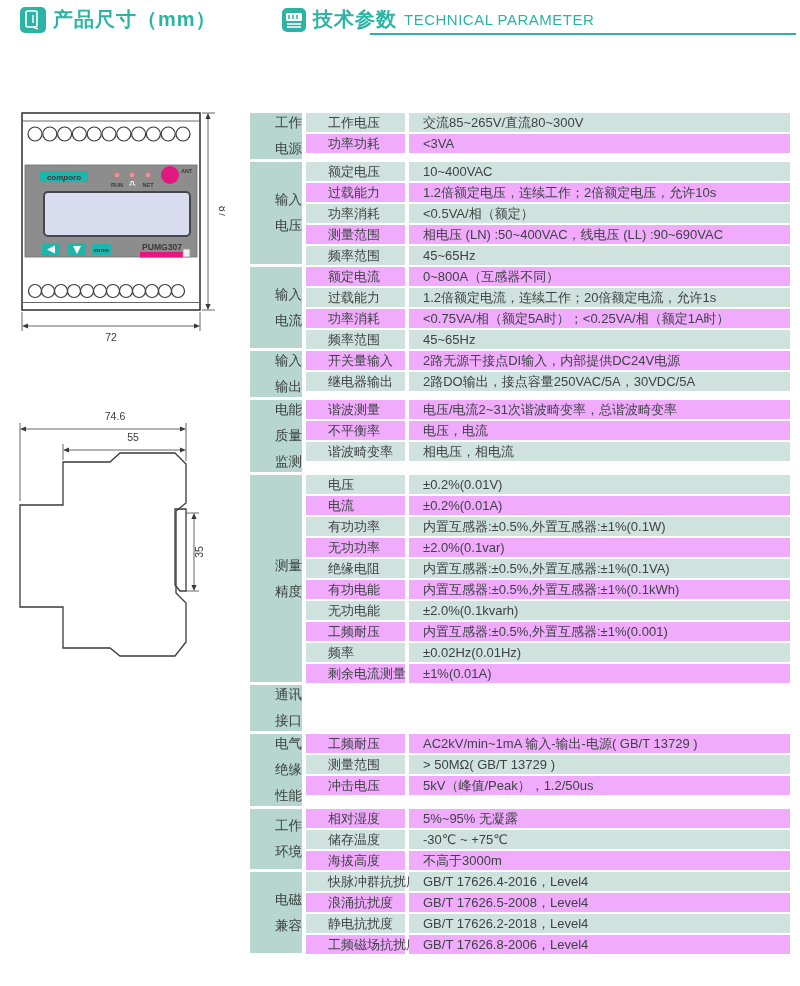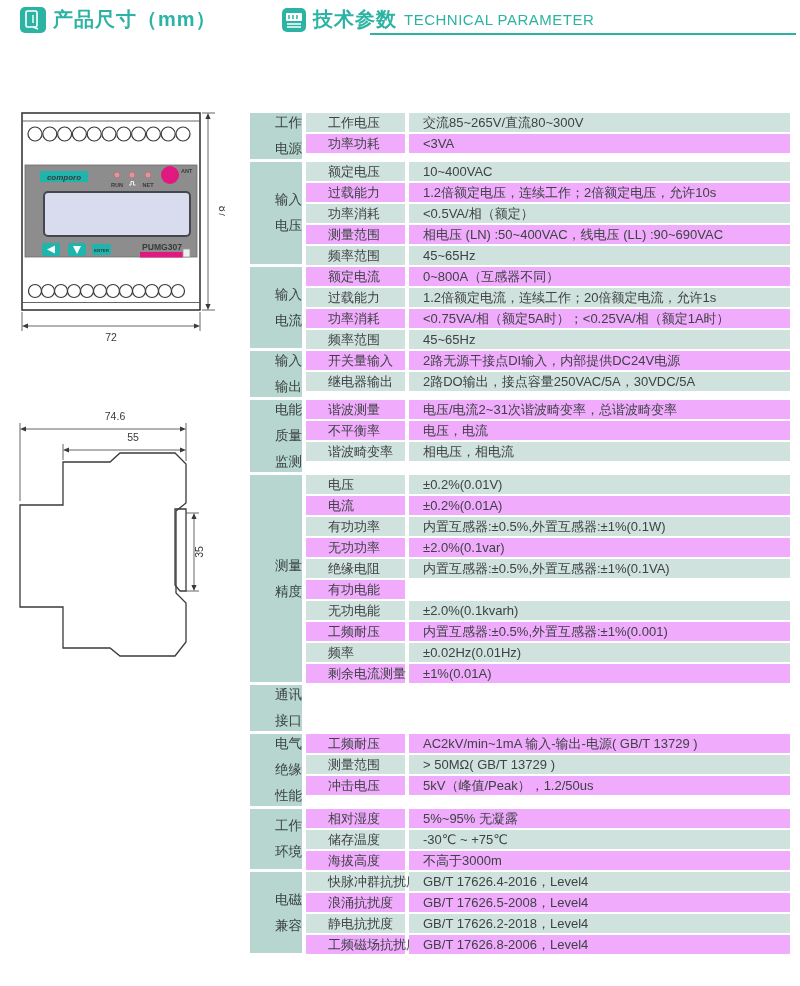--- a/index.html
+++ b/index.html
@@ -290,20 +290,21 @@
           <div class="t-row even">
             <div class="p-cell">无功功率</div>
             <div class="v-cell">±2.0%(0.1var)</div>
           </div>
           <div class="t-row odd">
             <div class="p-cell">绝缘电阻</div>
             <div class="v-cell">内置互感器:±0.5%,外置互感器:±1%(0.1VA)</div>
           </div>
           <div class="t-row even">
             <div class="p-cell">有功电能</div>
+            <div class="v-cell">内置互感器:±0.5%,外置互感器:±1%(0.1kWh)</div>
           </div>
           <div class="t-row odd">
             <div class="p-cell">无功电能</div>
             <div class="v-cell">±2.0%(0.1kvarh)</div>
           </div>
           <div class="t-row even">
             <div class="p-cell">工频耐压</div>
             <div class="v-cell">内置互感器:±0.5%,外置互感器:±1%(0.001)</div>
           </div>
           <div class="t-row odd">

